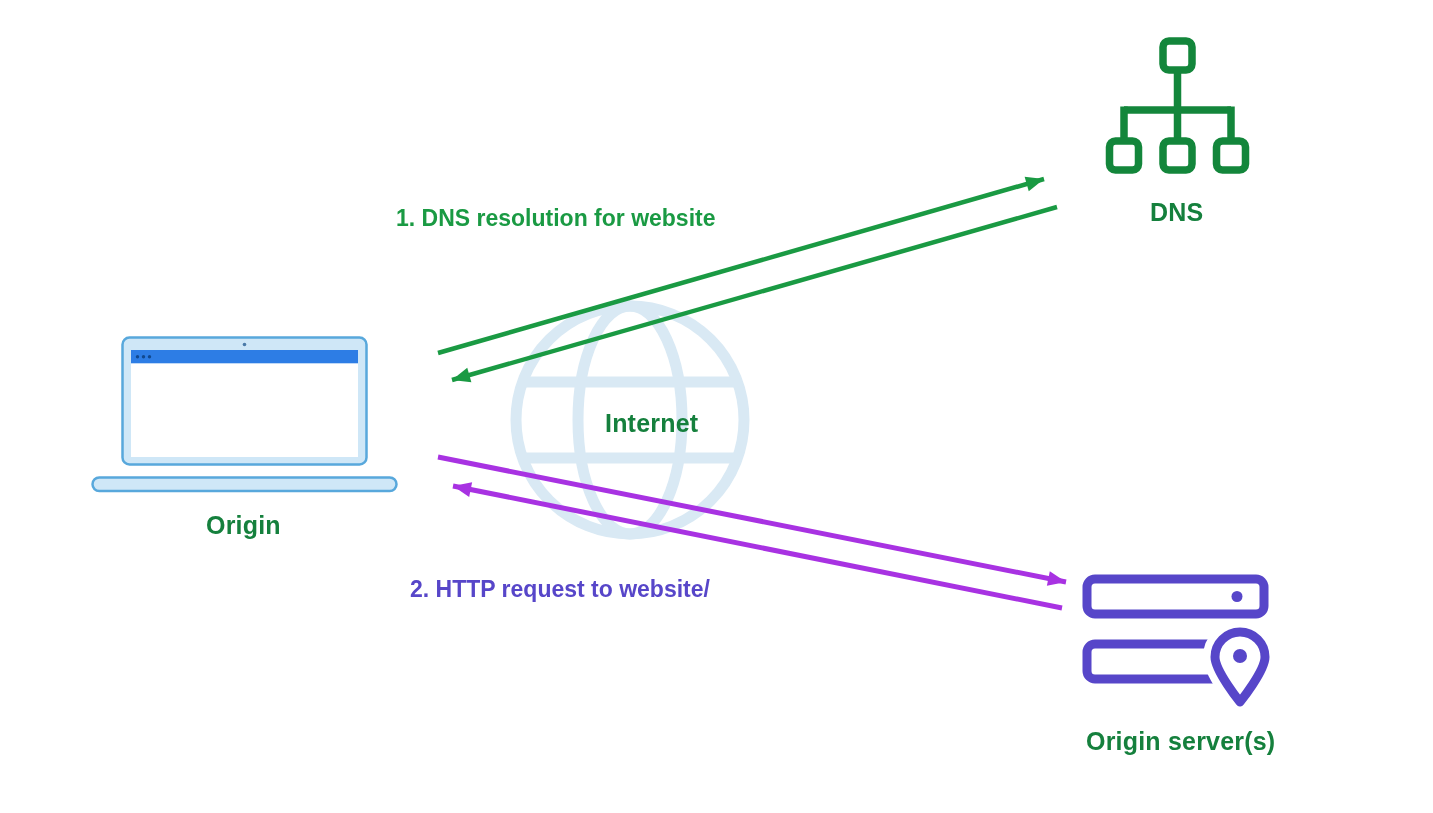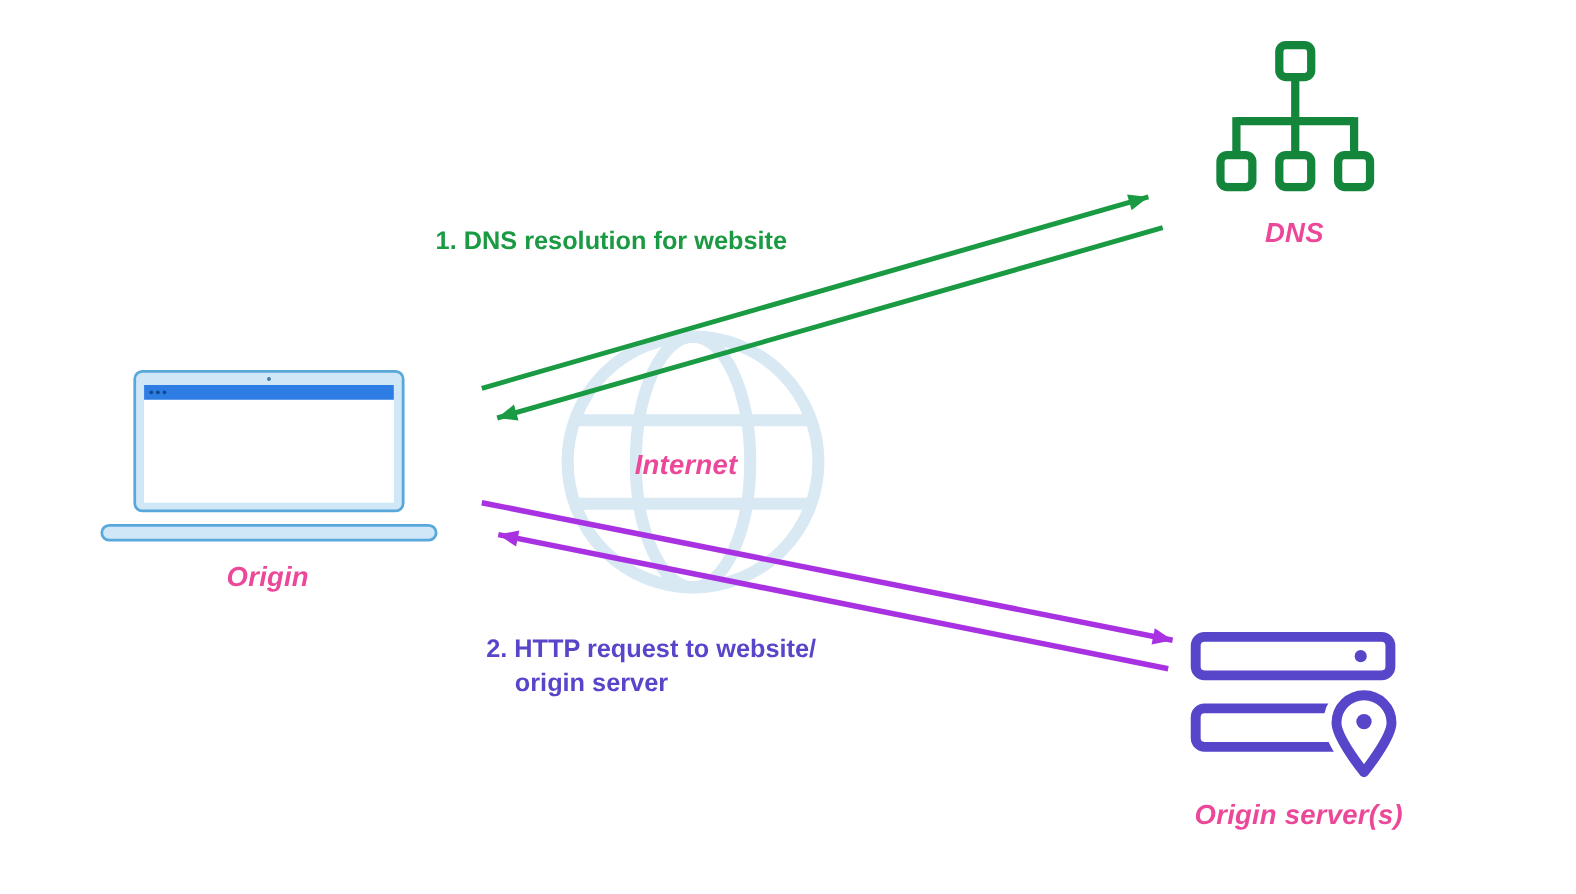--- a/index.html
+++ b/index.html
@@ -22,24 +22,24 @@
   .fill-purple { fill: var(--purple-arrow, #a832e2); stroke: none; }
   .laptop-body { fill: var(--laptop-fill, #cfe7f7); stroke: var(--laptop-stroke, #58a8dc); stroke-width: 2.5; }
   .dns-icon { fill: none; stroke: var(--dns-green, #13863b); stroke-width: 7.5; }
   .server-rect { fill: none; stroke: var(--server-purple, #5746c9); stroke-width: 9; }
   .fill-server { fill: var(--server-purple, #5746c9); stroke: none; }
   .pin-halo { fill: #ffffff; stroke: #ffffff; stroke-width: 24; stroke-linejoin: round; }
   .pin { fill: #ffffff; stroke: var(--server-purple, #5746c9); stroke-width: 9; stroke-linejoin: round; }
 
   
   .label { position: absolute; font-weight: 700; white-space: nowrap; }
-  .node-label { font-size: 25px; color: #ec4899; letter-spacing: 0.2px; font-style: italic; }
+  .node-label { font-size: 25px; color: #15803d; letter-spacing: 0.2px; }
   .step-label { font-size: 23px; line-height: 31px; }
   .step1 { color: var(--green, #1a9a43); }
-  .step2 { color: var(--indigo-text, #5746c9); margin-left: 32px; }
+  .step2 { color: var(--indigo-text, #5746c9); }
   .indent { padding-left: 26px; }
 </style>
 </head>
 <body>
 
 <div class="canvas">
 
   <svg class="overlay" width="1433" height="813" viewBox="0 0 1433 813">
     <defs>
       <marker id="ah-green" markerUnits="userSpaceOnUse" markerWidth="24" markerHeight="20" refX="19" refY="10" orient="auto">
@@ -99,26 +99,25 @@
       <circle class="fill-server" cx="1237" cy="596.5" r="5.5"></circle>
       <rect class="server-rect" x="1087" y="644" width="177" height="35" rx="8"></rect>
       <path class="pin-halo" d="M1240,702 C1240,702 1215,671 1215,657 A25,25 0 1,1 1265,657 C1265,671 1240,702 1240,702 Z"></path>
       <path class="pin" d="M1240,702 C1240,702 1215,671 1215,657 A25,25 0 1,1 1265,657 C1265,671 1240,702 1240,702 Z"></path>
       <circle class="fill-server" cx="1240" cy="656" r="7"></circle>
     </g>
   </svg>
 
   <div class="label node-label" style="left:206px; top:511px;">Origin</div>
 
-  <div class="label node-label" style="left:577px; top:409px;">Internet</div>
+  <div class="label node-label" style="left:605px; top:409px;">Internet</div>
 
   <div class="label node-label" style="left:1150px; top:198px;">DNS</div>
 
   <div class="label node-label" style="left:1086px; top:727px;">Origin server(s)</div>
 
   <div class="label step-label step1" style="left:396px; top:203px;">1. DNS resolution for website</div>
 
   <div class="label step-label step2" style="left:410px; top:574px;">
     <div>2. HTTP request to website/</div>
-    <div class="indent">origin server</div>
   </div>
 
 </div>
 
 </body></html>

